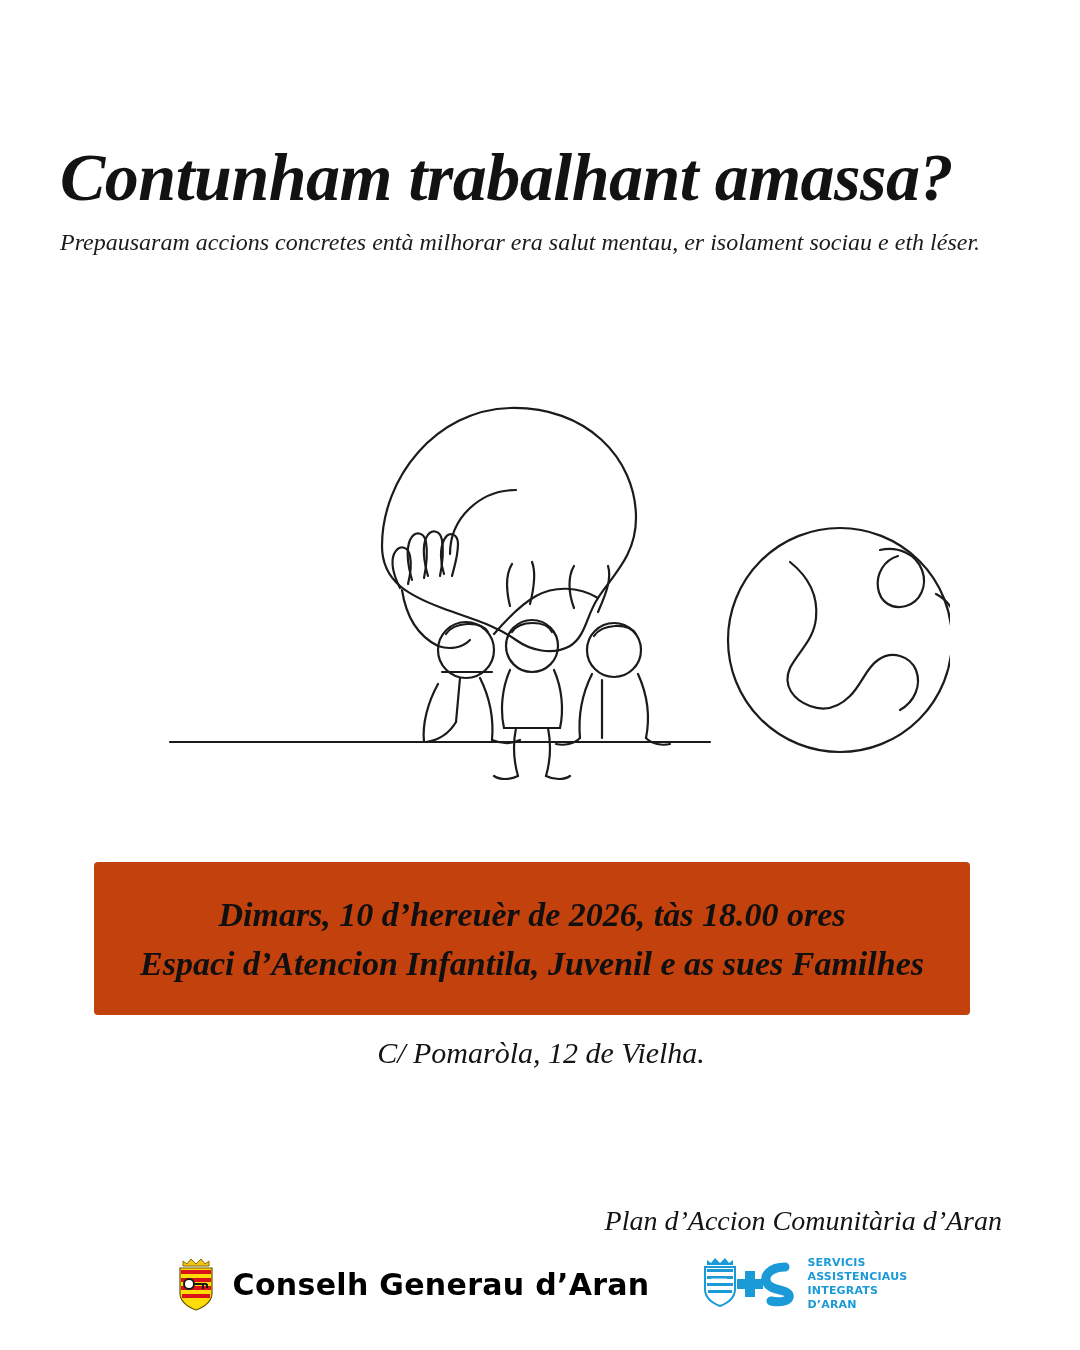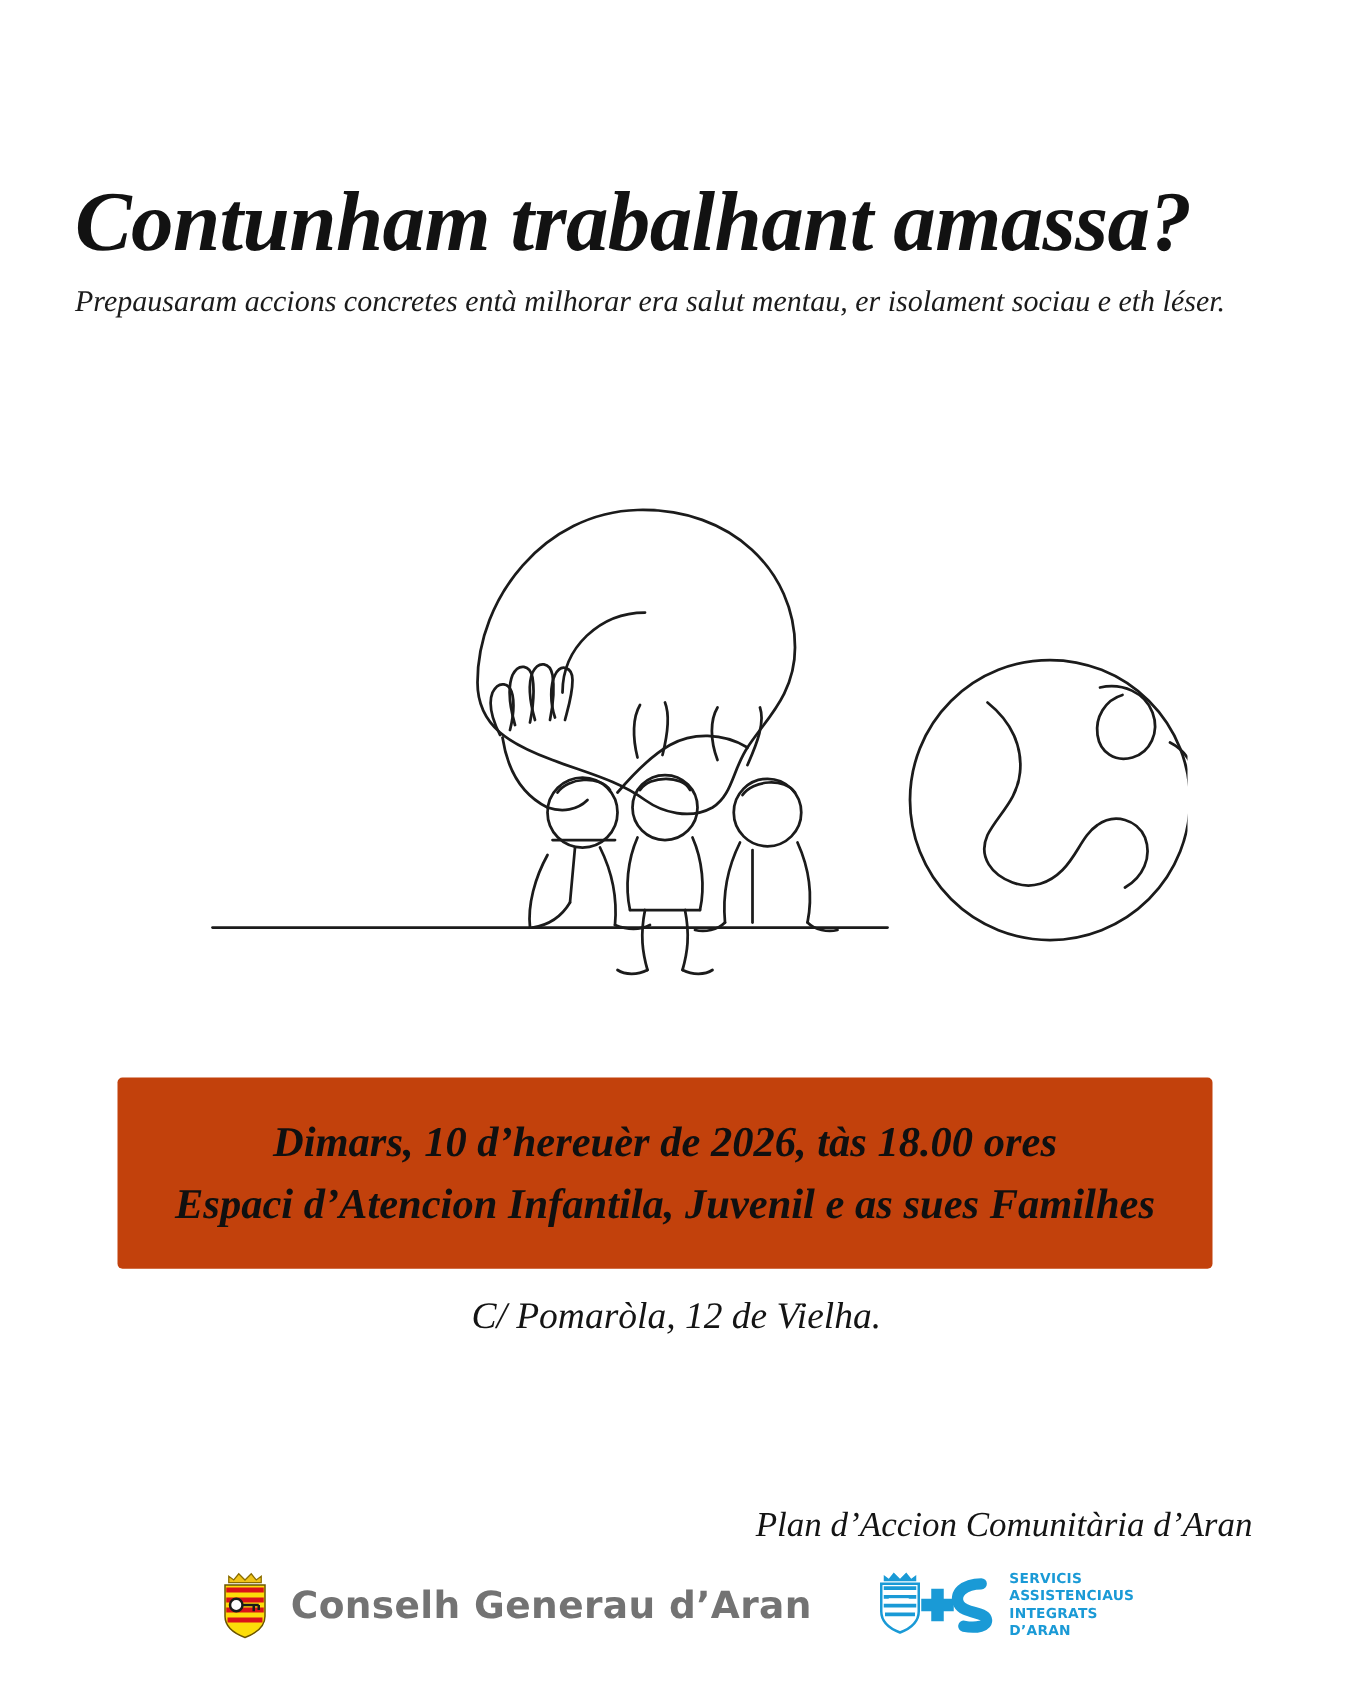--- a/index.html
+++ b/index.html
@@ -112,21 +112,21 @@
   }
   .logo-cga .shield {
     width: 46px;
     height: 58px;
   }
   .logo-cga .cga-text {
     font-family: "DejaVu Sans", sans-serif;
     font-weight: bold;
     font-size: 30px;
     letter-spacing: 0.3px;
-    color: #737373;
+    color: #000000;
     white-space: nowrap;
   }
   .logo-sai {
     display: flex;
     align-items: center;
     gap: 10px;
   }
   .logo-sai .sai-marks {
     display: flex;
     align-items: center;

